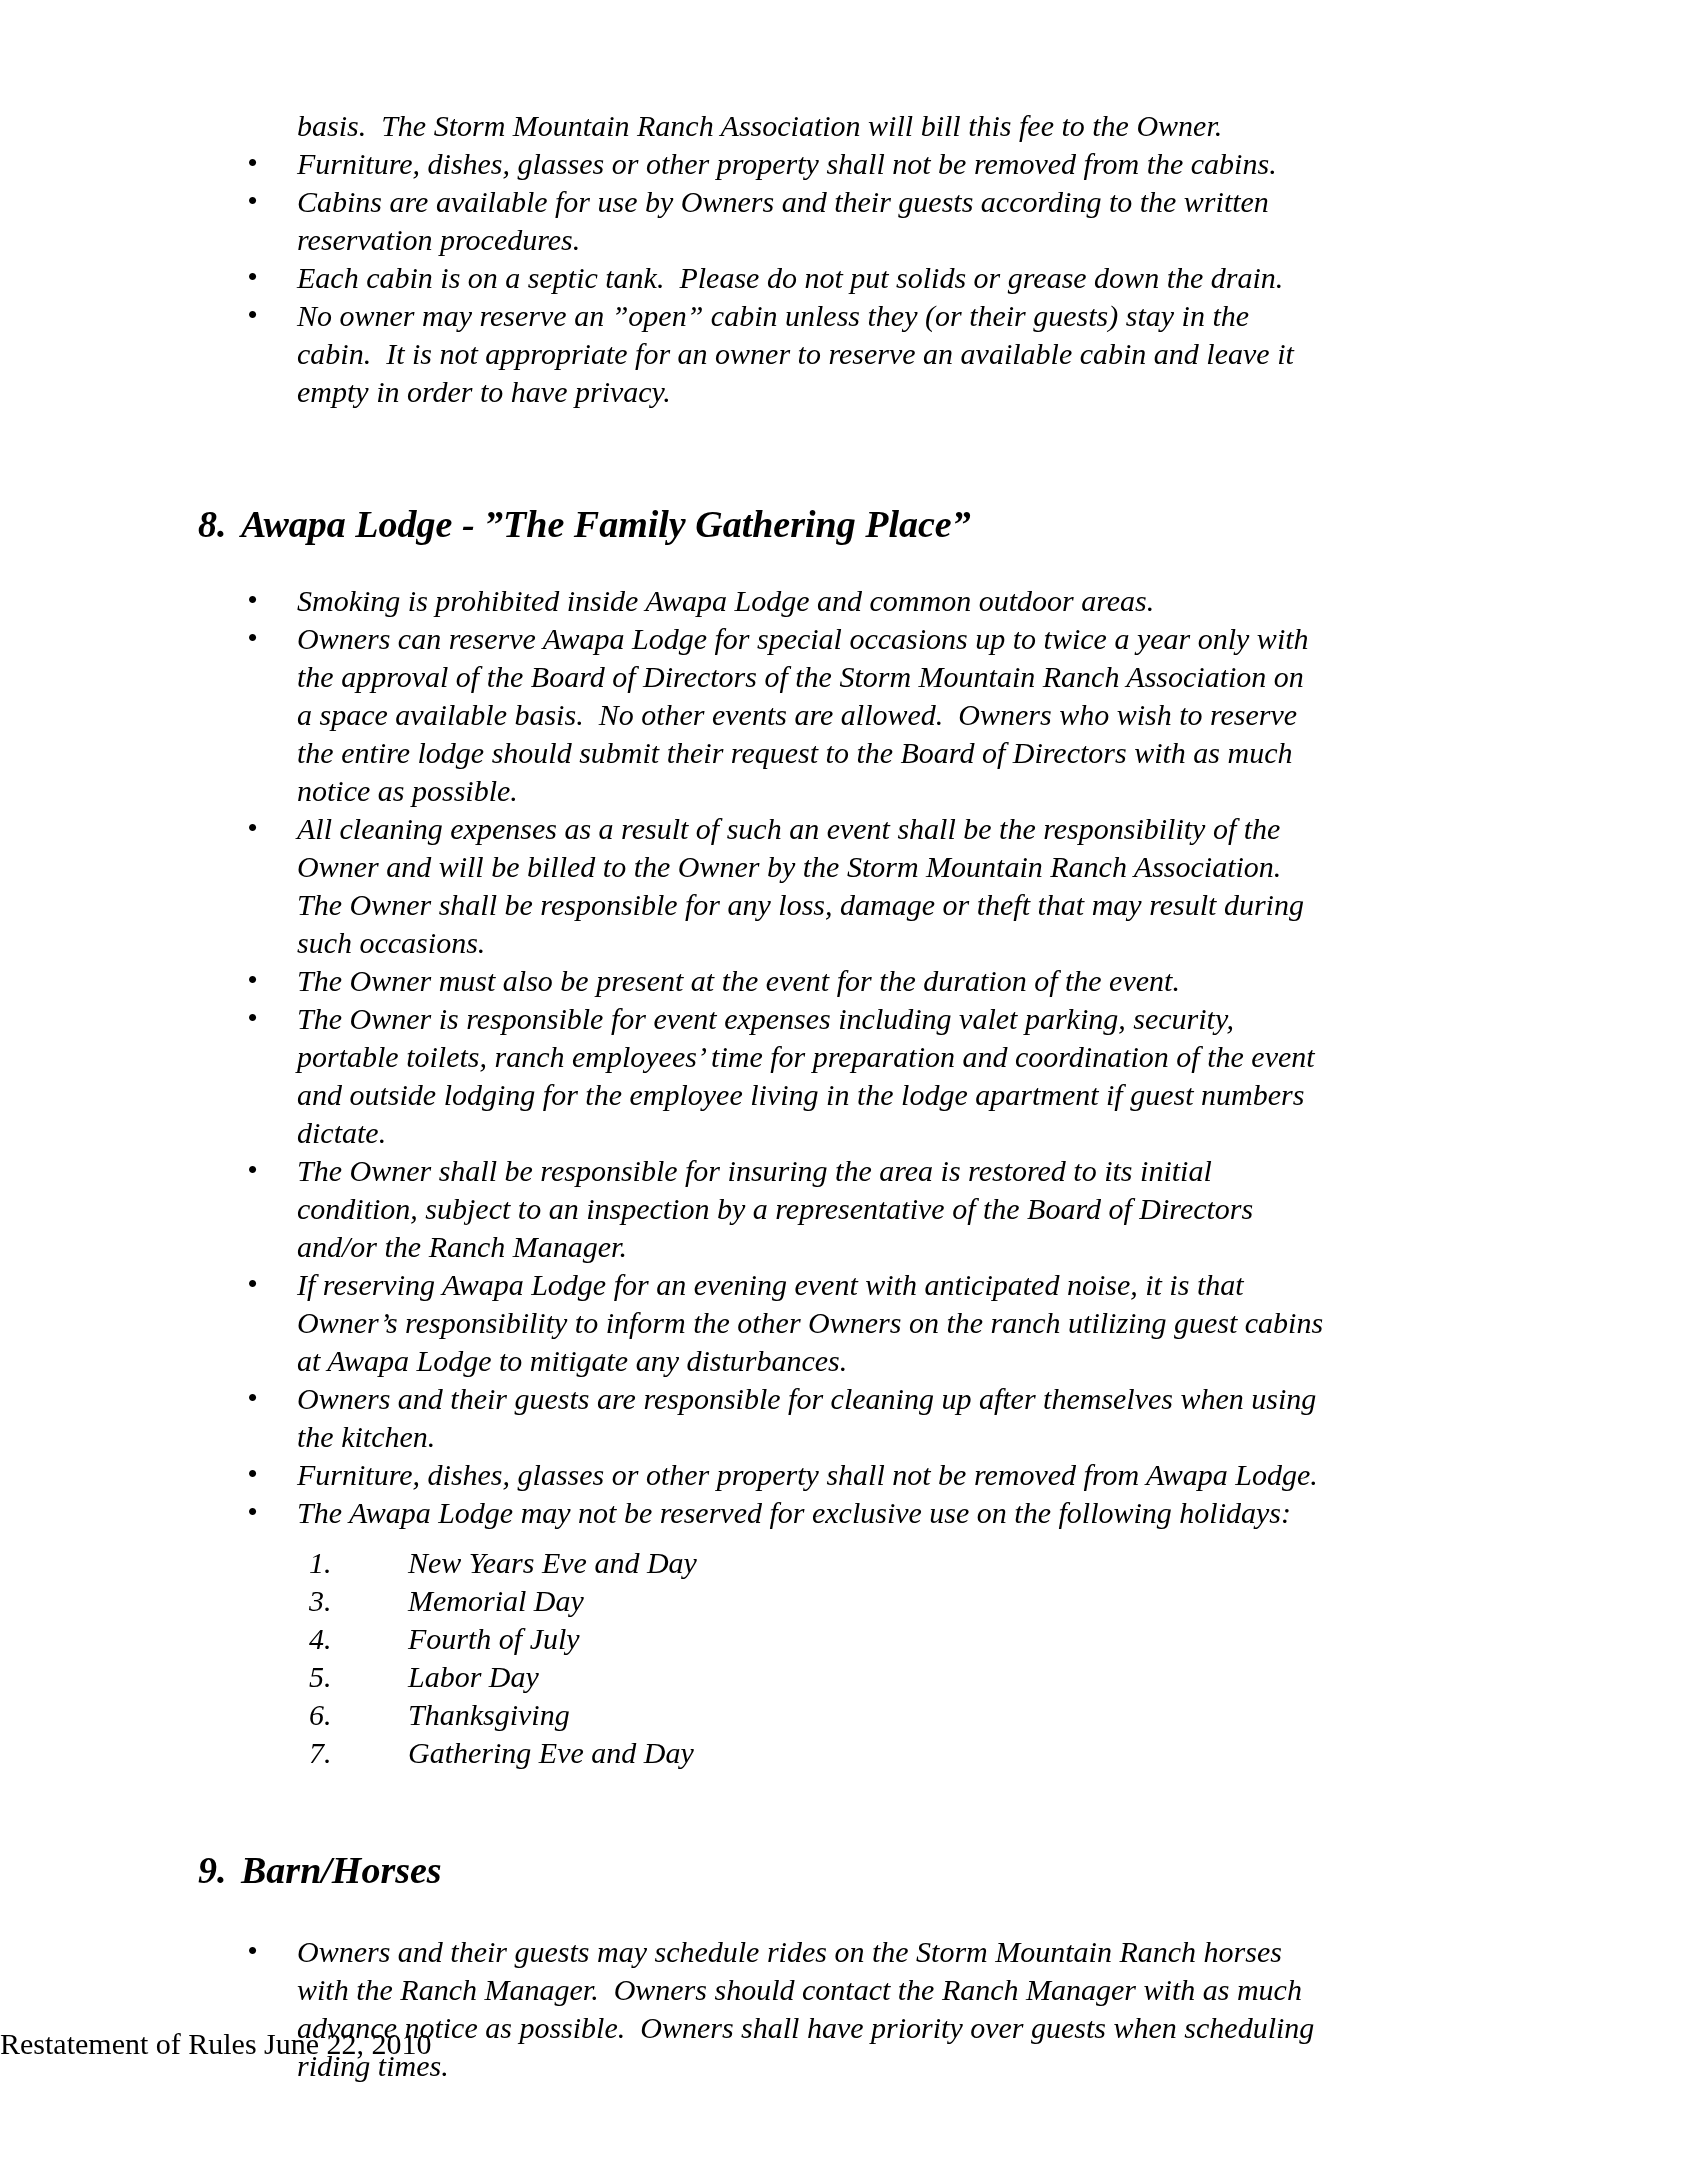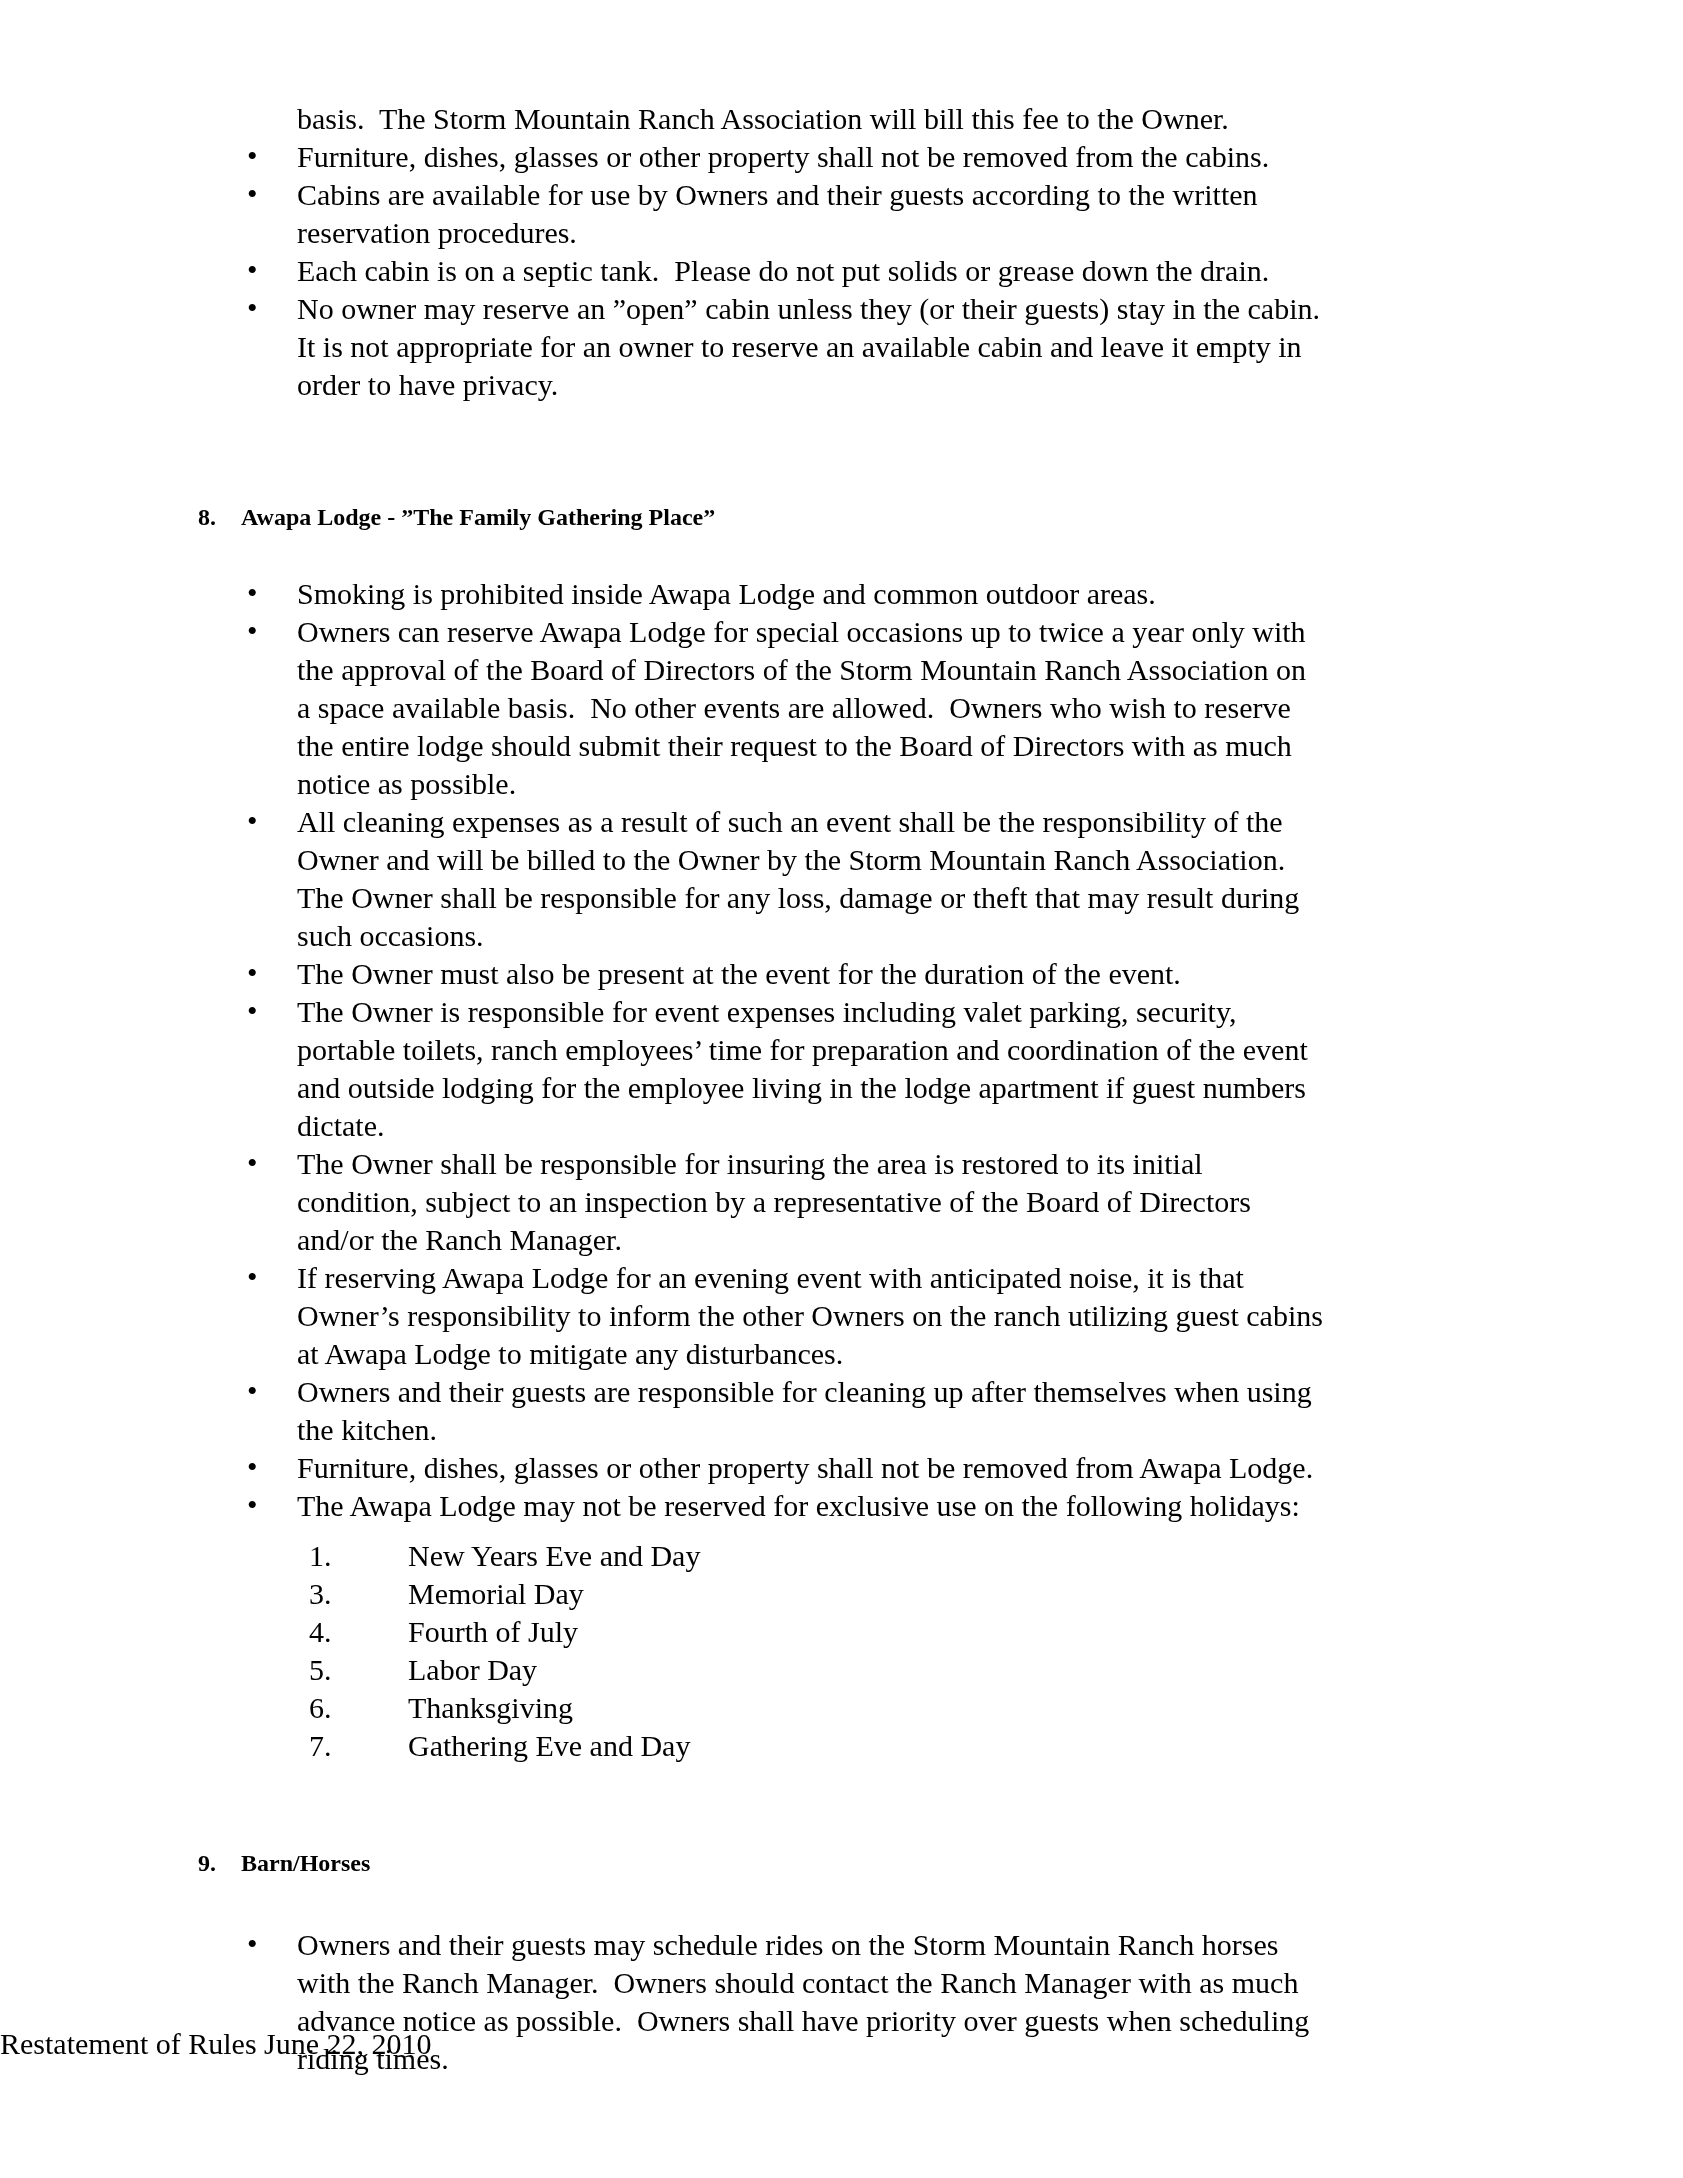--- a/index.html
+++ b/index.html
@@ -1,27 +1,27 @@
 <!DOCTYPE html>
 <html><head>
 <meta charset="utf-8">
 <style>
   html,body{margin:0;padding:0;}
   body{
     width:1683px;height:2178px;background:#ffffff;color:#000000;position:relative;
     font-family:"Liberation Serif","DejaVu Serif",serif;
     font-size:30px;line-height:38px;
   }
-  .doc{position:absolute;top:100px;left:0;width:1527px;}
+  .doc{position:absolute;top:107px;left:0;width:1527px;font-style:italic;}
   .cont{margin:0 203px 0 297px;white-space:pre-wrap;}
   ul.blts{list-style:none;margin:0 203px 0 0;padding:0;}
   ul.blts li{position:relative;margin-left:297px;}
   ul.blts .bmark{position:absolute;left:-50px;top:-1px;}
   .btxt{white-space:pre-wrap;}
-  h2{font-size:24px;line-height:38px;font-weight:700;margin:16px;margin-left:198px;}
+  h2{font-size:38px;line-height:38px;font-weight:700;margin:16px;margin-left:198px;}
   h2.sec8{margin-top:94px;}
   h2.sec9{margin-top:79px;}
   h2 .hnum{display:inline-block;min-width:43px;}
   ul.after-h8{margin-top:39px;}
   ul.after-h9{margin-top:44px;}
   ol.holidays{list-style:none;margin:12px;padding:0;}
   ol.holidays li{margin-left:297px;}
   ol.holidays .onum{display:inline-block;width:99px;}
   .footer{position:absolute;top:2025px;left:0;width:1492px;}
 </style>

